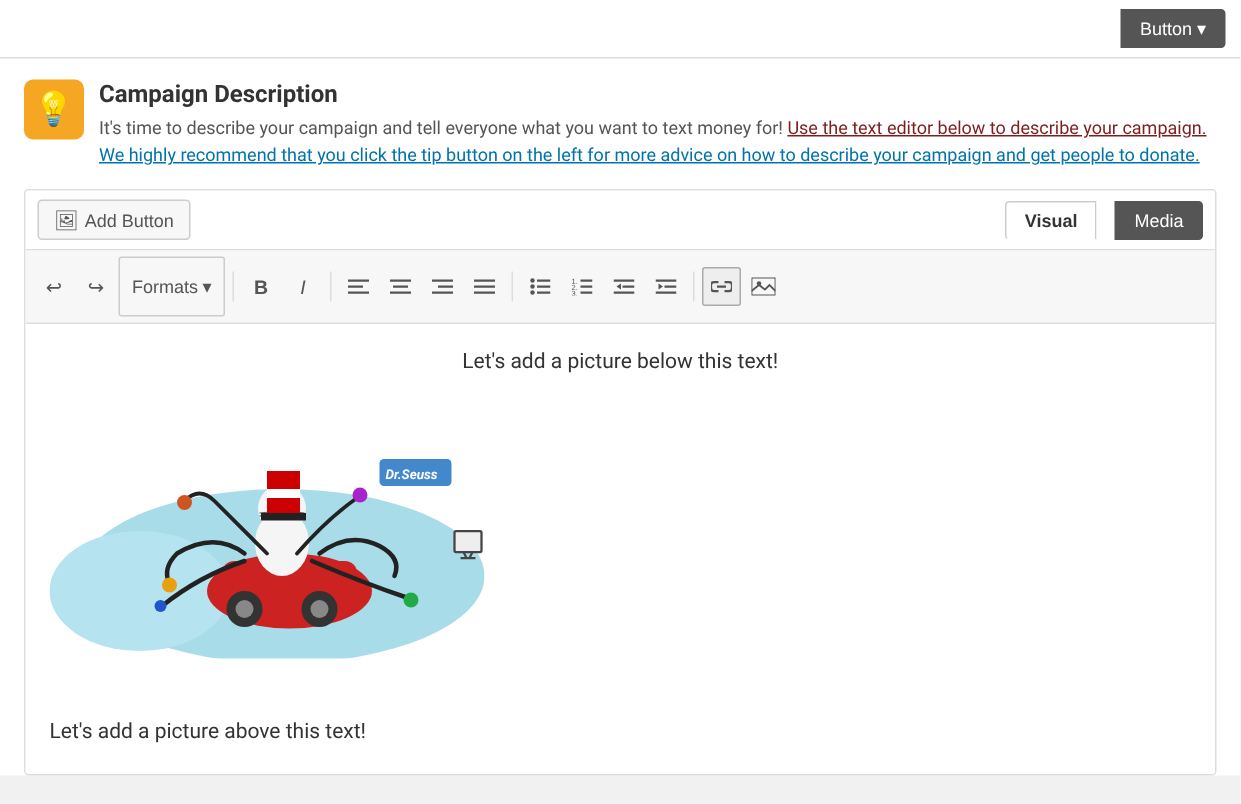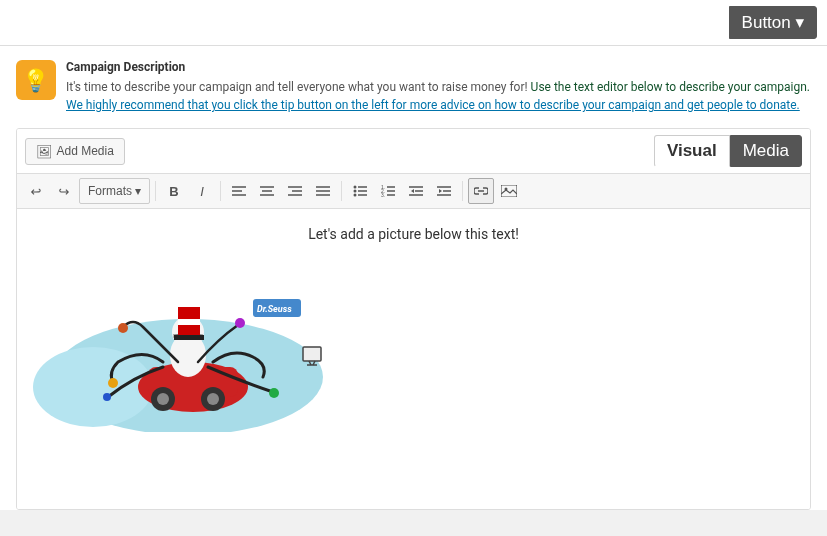--- a/index.html
+++ b/index.html
@@ -42,34 +42,35 @@
       border-radius: 6px;
       display: flex;
       align-items: center;
       justify-content: center;
       flex-shrink: 0;
       color: #fff;
       font-size: 22px;
     }
 
     .campaign-desc-content h3 {
-      font-size: 12px;
+      font-size: 16px;
       font-weight: 700;
       color: #333;
       margin-bottom: 4px;
     }
 
     .campaign-desc-content p {
       font-size: 12px;
       line-height: 1.5;
       color: #555;
     }
 
     .campaign-desc-content p .highlight-orange {
-      color: #14532d;
+      color: #7f1d1d;
+      text-decoration: underline;
     }
 
     .campaign-desc-content p .highlight-blue {
       color: #0073aa;
       text-decoration: underline;
     }
 
     
     .editor-wrapper {
       margin: 0 16px 16px 16px;
@@ -99,26 +100,26 @@
       cursor: pointer;
       color: #555;
     }
 
     .add-media-btn .media-icon {
       font-size: 13px;
     }
 
     .view-tabs {
       display: flex;
-      gap: 0;
+      gap: 12px;
     }
 
     .view-tab {
       padding: 5px 12px;
-      font-size: 17px;
+      font-size: 12px;
       border: 1px solid #ccc;
       background: #f7f7f7;
       cursor: pointer;
       color: #555;
     }
 
     .view-tab.active {
       background: #fff;
       border-bottom: 1px solid #fff;
       font-weight: 600;
@@ -163,21 +164,21 @@
 
     .toolbar-btn.active {
       background: #ddd;
     }
 
     .formats-btn {
       display: flex;
       align-items: center;
       gap: 3px;
       padding: 0 8px;
-      height: 26px;
+      height: 40px;
       border: 1px solid #ccc;
       border-radius: 2px;
       background: #f7f7f7;
       cursor: pointer;
       color: #555;
       font-size: 12px;
     }
 
     .separator {
       width: 1px;
@@ -230,33 +231,33 @@
     <button class="view-tab">Button ▾</button>
   </div>
 
   <div class="campaign-desc-box">
     <div class="tip-icon">
       <span>💡</span>
     </div>
     <div class="campaign-desc-content">
       <h3>Campaign Description</h3>
       <p>
-        <span>It's time to describe your campaign and tell everyone what you want to raise money for!</span>
+        <span>It's time to describe your campaign and tell everyone what you want to text money for!</span>
         <span class="highlight-orange"> Use the text editor below to describe your campaign.</span>
         <span class="highlight-blue"> We highly recommend that you click the tip button on the left for more advice on how to describe your campaign and get people to donate.</span>
       </p>
     </div>
   </div>
 
   <div class="editor-wrapper">
 
     <div class="editor-top-bar">
       <button class="add-media-btn">
         <span class="media-icon">🖼</span>
-        <span>Add Media</span>
+        <span>Add Button</span>
       </button>
       <div class="view-tabs">
         <button class="view-tab active">Visual</button>
         <button class="view-tab">Media</button>
       </div>
     </div>
 
     <div class="format-toolbar">
       <button class="toolbar-btn" title="Undo">↩</button>
       <button class="toolbar-btn" title="Redo">↪</button>
@@ -407,16 +408,17 @@
           <text x="224" y="45" font-size="9" fill="#fff" font-style="italic" font-weight="bold">Dr.Seuss</text>
 
           <rect x="270" y="80" width="18" height="14" rx="1" stroke="#444" stroke-width="1.5" fill="#eee"></rect>
           <line x1="276" y1="94" x2="278" y2="98" stroke="#444" stroke-width="1.5"></line>
           <line x1="282" y1="94" x2="280" y2="98" stroke="#444" stroke-width="1.5"></line>
           <line x1="274" y1="98" x2="284" y2="98" stroke="#444" stroke-width="1.5"></line>
 
         </svg>
       </div>
 
+      <p class="second-text">Let's add a picture above this text!</p>
     </div>
 
   </div>
 </div>
 
 </body></html>

